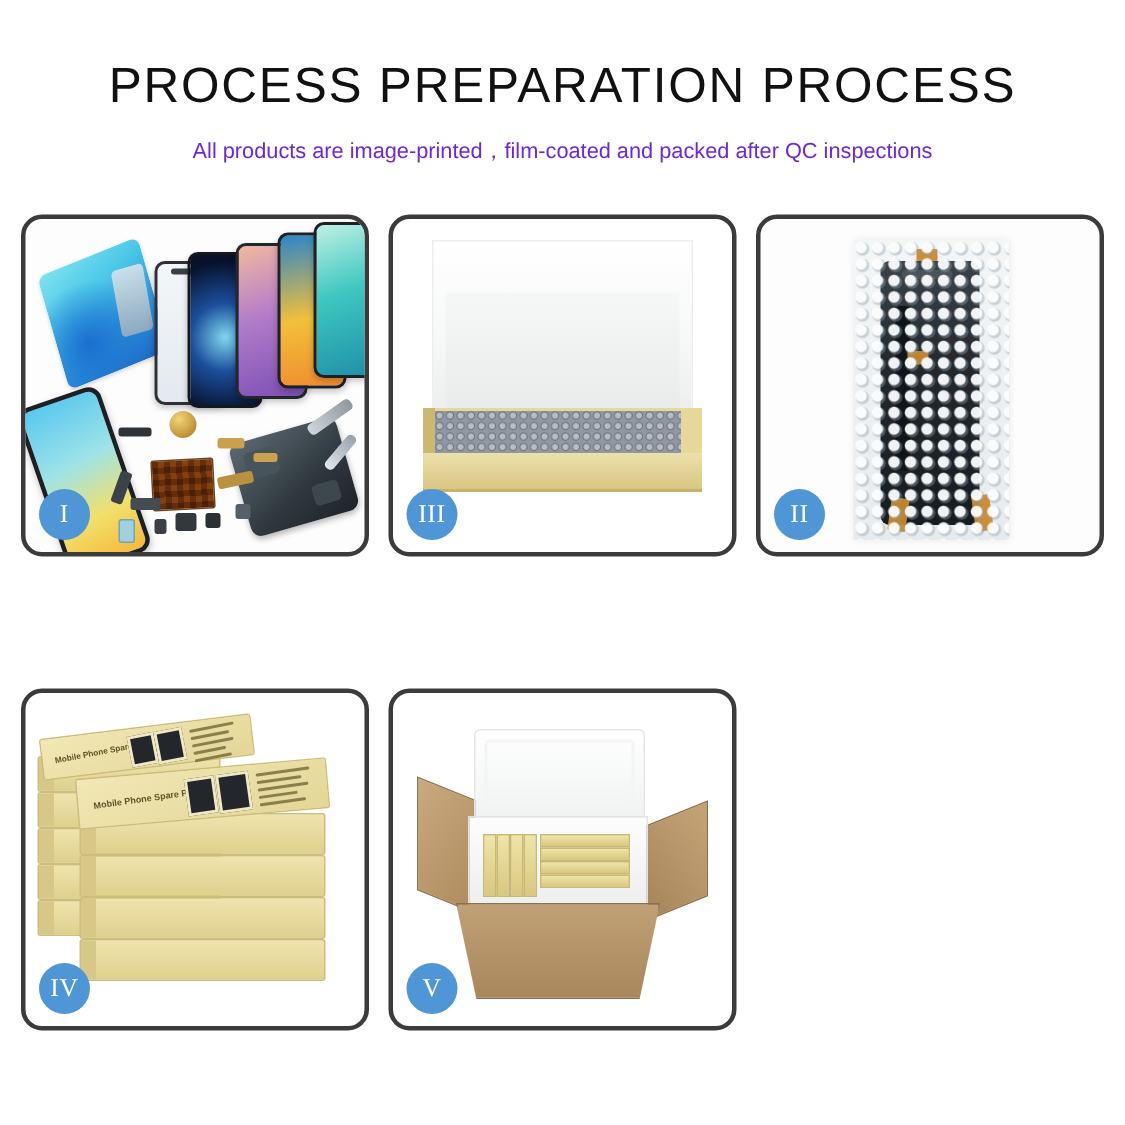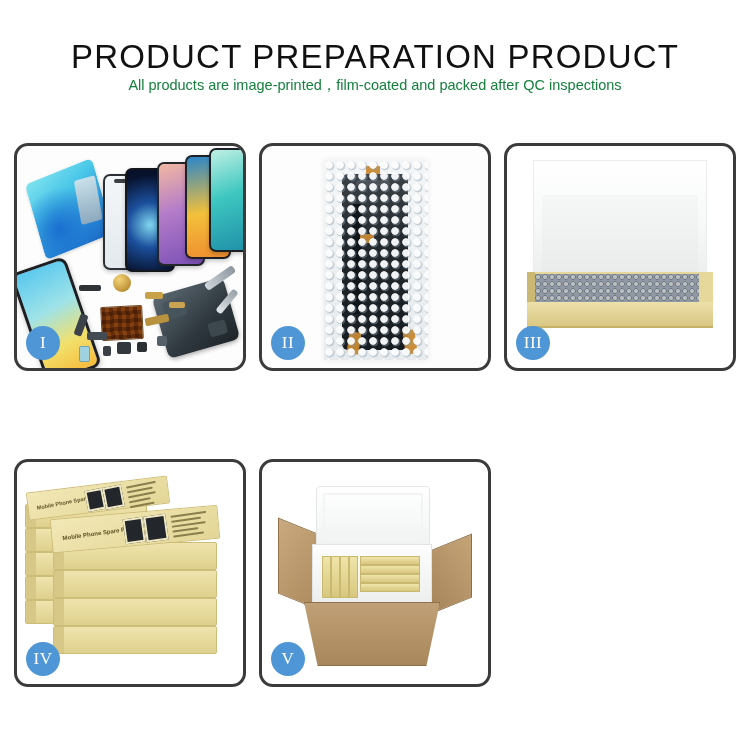--- a/index.html
+++ b/index.html
@@ -15,23 +15,23 @@
   .header{padding-top:38px;text-align:center;}
   .title{
     font-size:33px;
     letter-spacing:1.2px;
     font-weight:400;
     color:#111;
     font-family:"Liberation Sans", sans-serif;
     white-space:nowrap;
   }
   .subtitle{
-    margin-top:0;
+    margin-top:15px;
     font-size:14.5px;
-    color:#15803d;
+    color:#6d28d9;
     font-weight:400;
     white-space:nowrap;
   }
 
   
   .grid{
     position:absolute;
     left:14px;top:143px;
     width:722px;height:545px;
     display:grid;
@@ -270,21 +270,21 @@
   .ctnTab{position:absolute;background:rgba(150,120,84,.55);}
   .ctnTab.a{left:48px;top:96px;width:18px;height:22px;}
   .ctnTab.b{left:48px;top:160px;width:18px;height:20px;}
 </style>
 </head>
 <body>
 
 <div class="page">
 
   <div class="header">
-    <div class="title">PRODUCT PREPARATION PRODUCT</div>
+    <div class="title">PROCESS PREPARATION PROCESS</div>
     <div class="subtitle">All products are image-printed，film-coated and packed after QC inspections</div>
   </div>
 
   <div class="grid">
 
     <div class="panel p1">
       <div class="stage">
         <div class="film"></div>
         <div class="ph ph-a"></div>
         <div class="ph ph-b"></div>
@@ -305,42 +305,42 @@
         <div class="prt s8"></div>
         <div class="prt s9"></div>
         <div class="prt s10"></div>
         <div class="prt s11"></div>
         <div class="tool"></div>
         <div class="tool2"></div>
       </div>
       <div class="badge">I</div>
     </div>
 
+    <div class="panel p3">
+      <div class="stage">
+        <div class="foamlid"></div>
+        <div class="boxy"></div>
+        <div class="bubwrap"></div>
+        <div class="boxfront"></div>
+      </div>
+      <div class="badge">III</div>
+    </div>
+
     <div class="panel p2">
       <div class="stage">
         <div class="bag">
           <div class="lcd"></div>
           <div class="tape t1"></div>
           <div class="tape t2"></div>
           <div class="tape t3"></div>
           <div class="tape t4"></div>
           <div class="bubbles"></div>
         </div>
       </div>
       <div class="badge">II</div>
-    </div>
-
-    <div class="panel p3">
-      <div class="stage">
-        <div class="foamlid"></div>
-        <div class="boxy"></div>
-        <div class="bubwrap"></div>
-        <div class="boxfront"></div>
-      </div>
-      <div class="badge">III</div>
     </div>
 
     <div class="panel p4">
       <div class="stage">
         <div class="stack">
 
           <div class="sbox" style="left:0px;top:26px;width:120px;height:22px;">
               <span class="side"></span>
             </div>
           <div class="sbox" style="left:0px;top:50px;width:120px;height:22px;">

